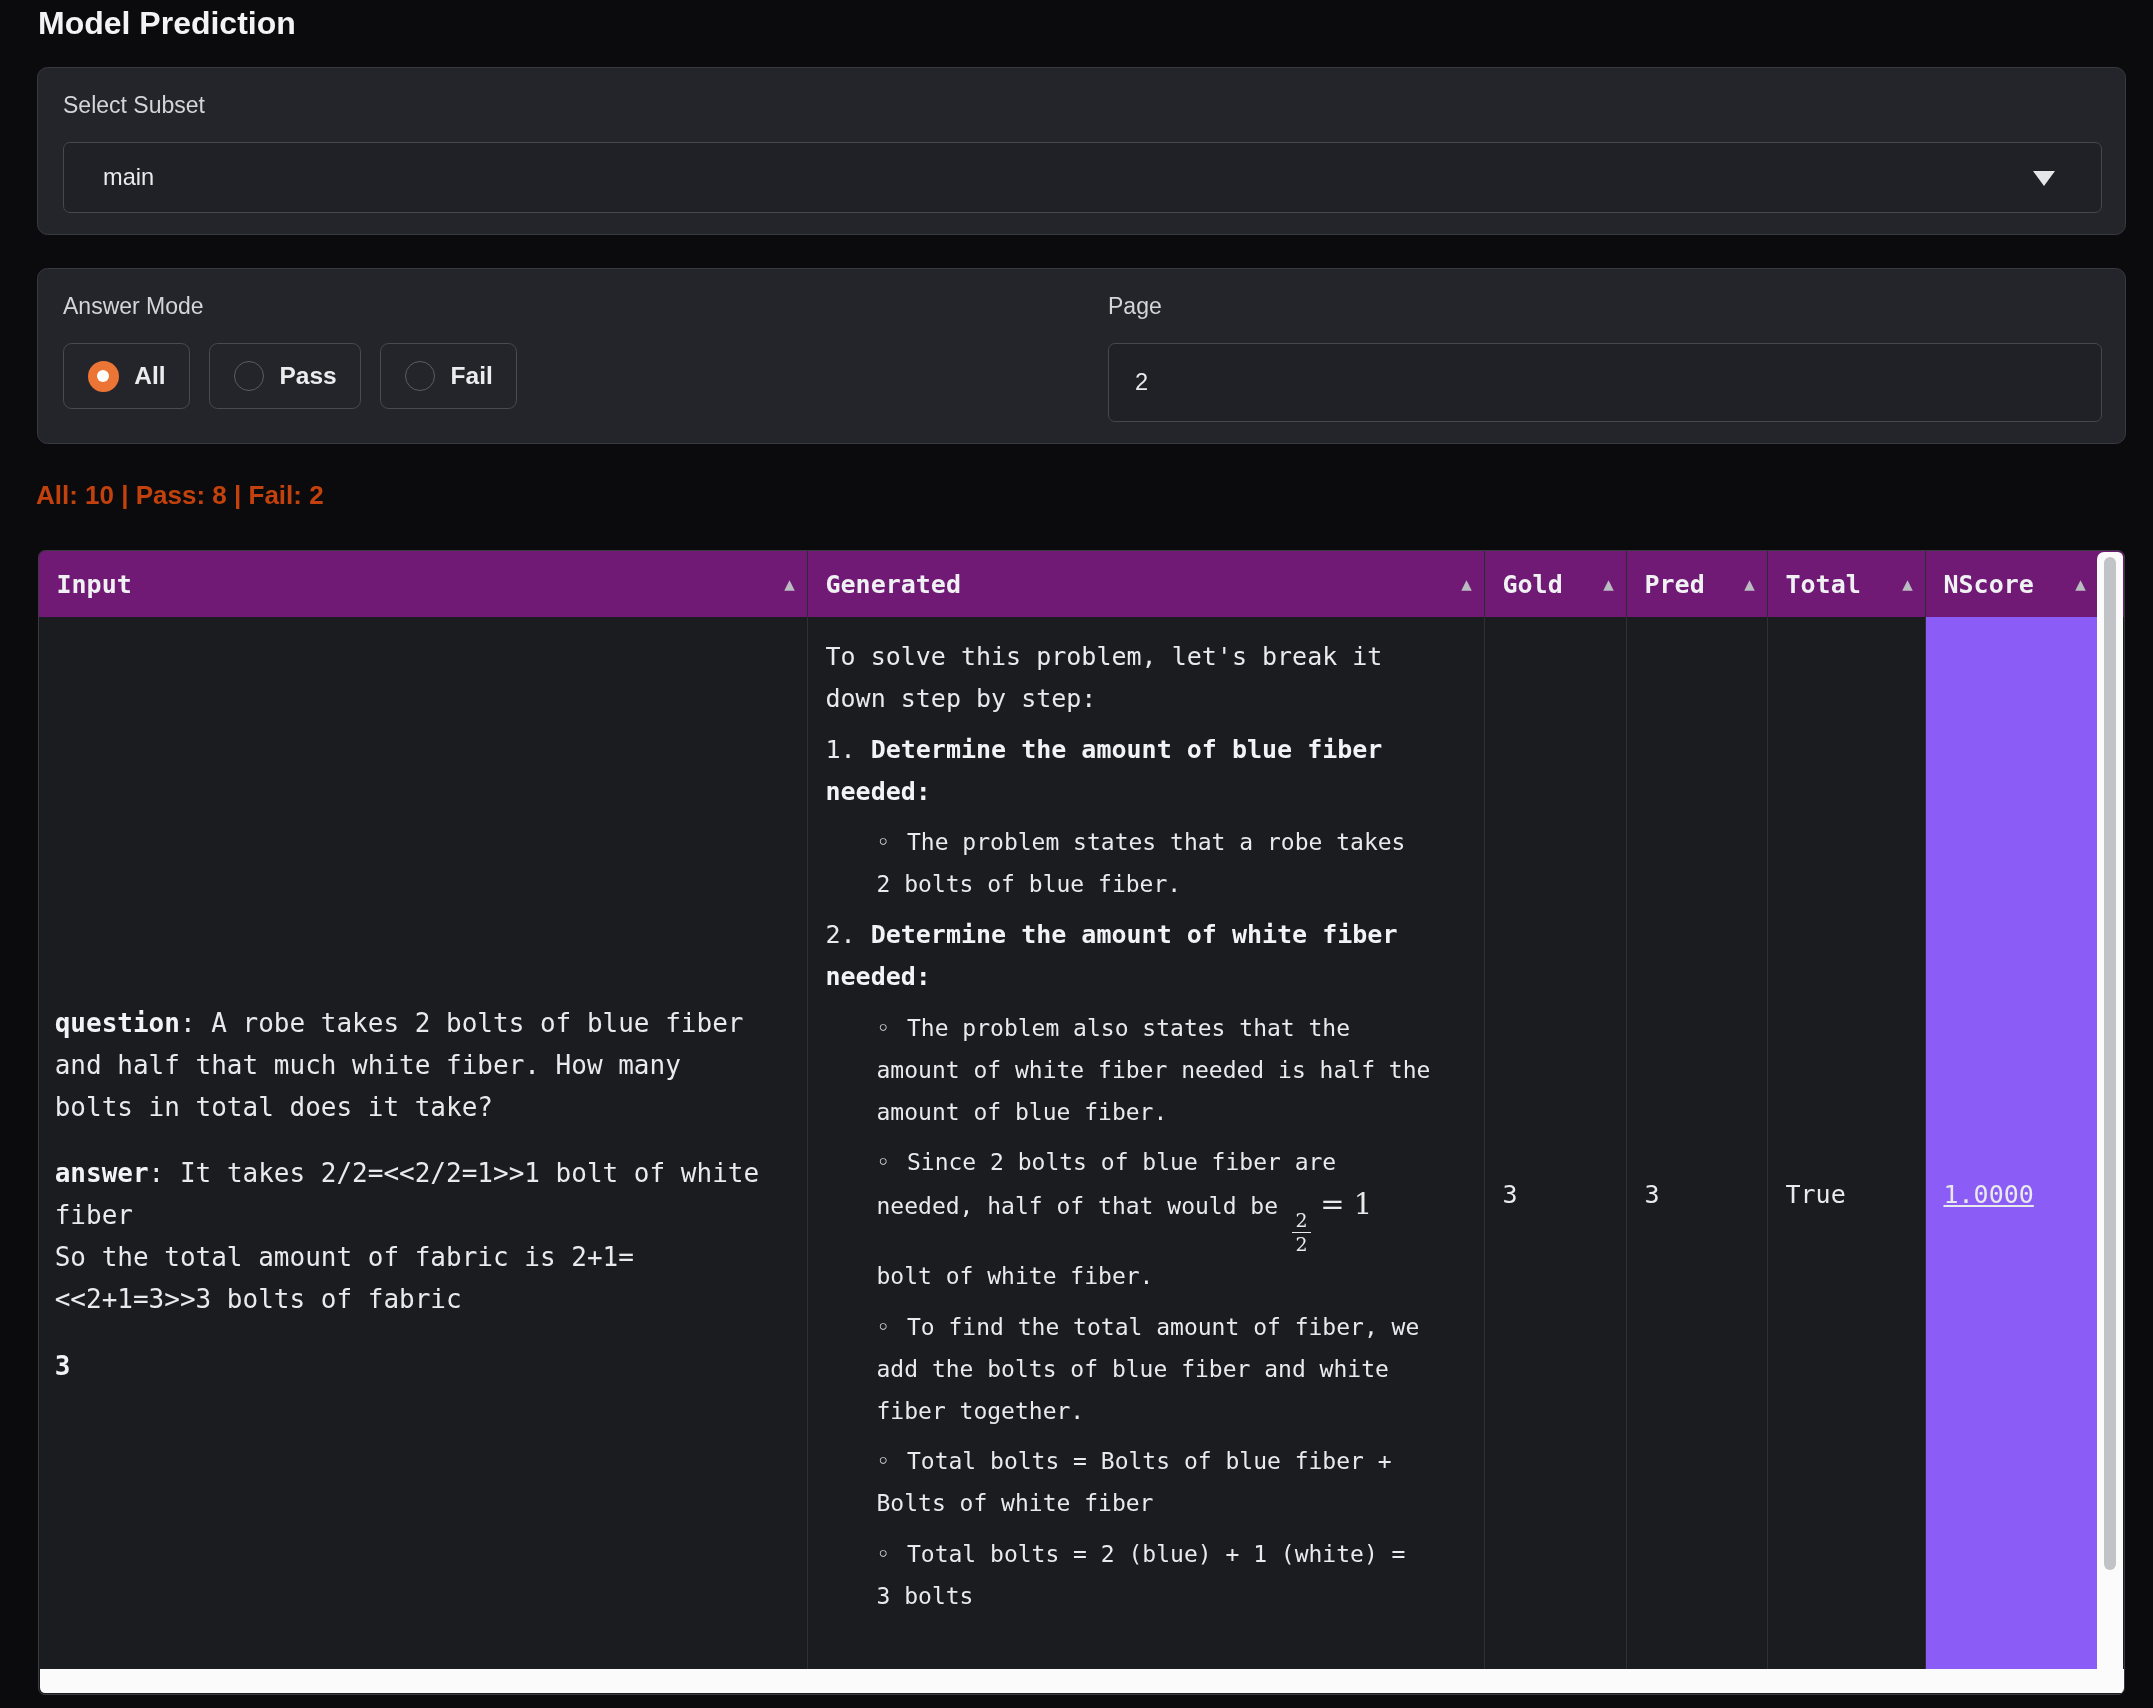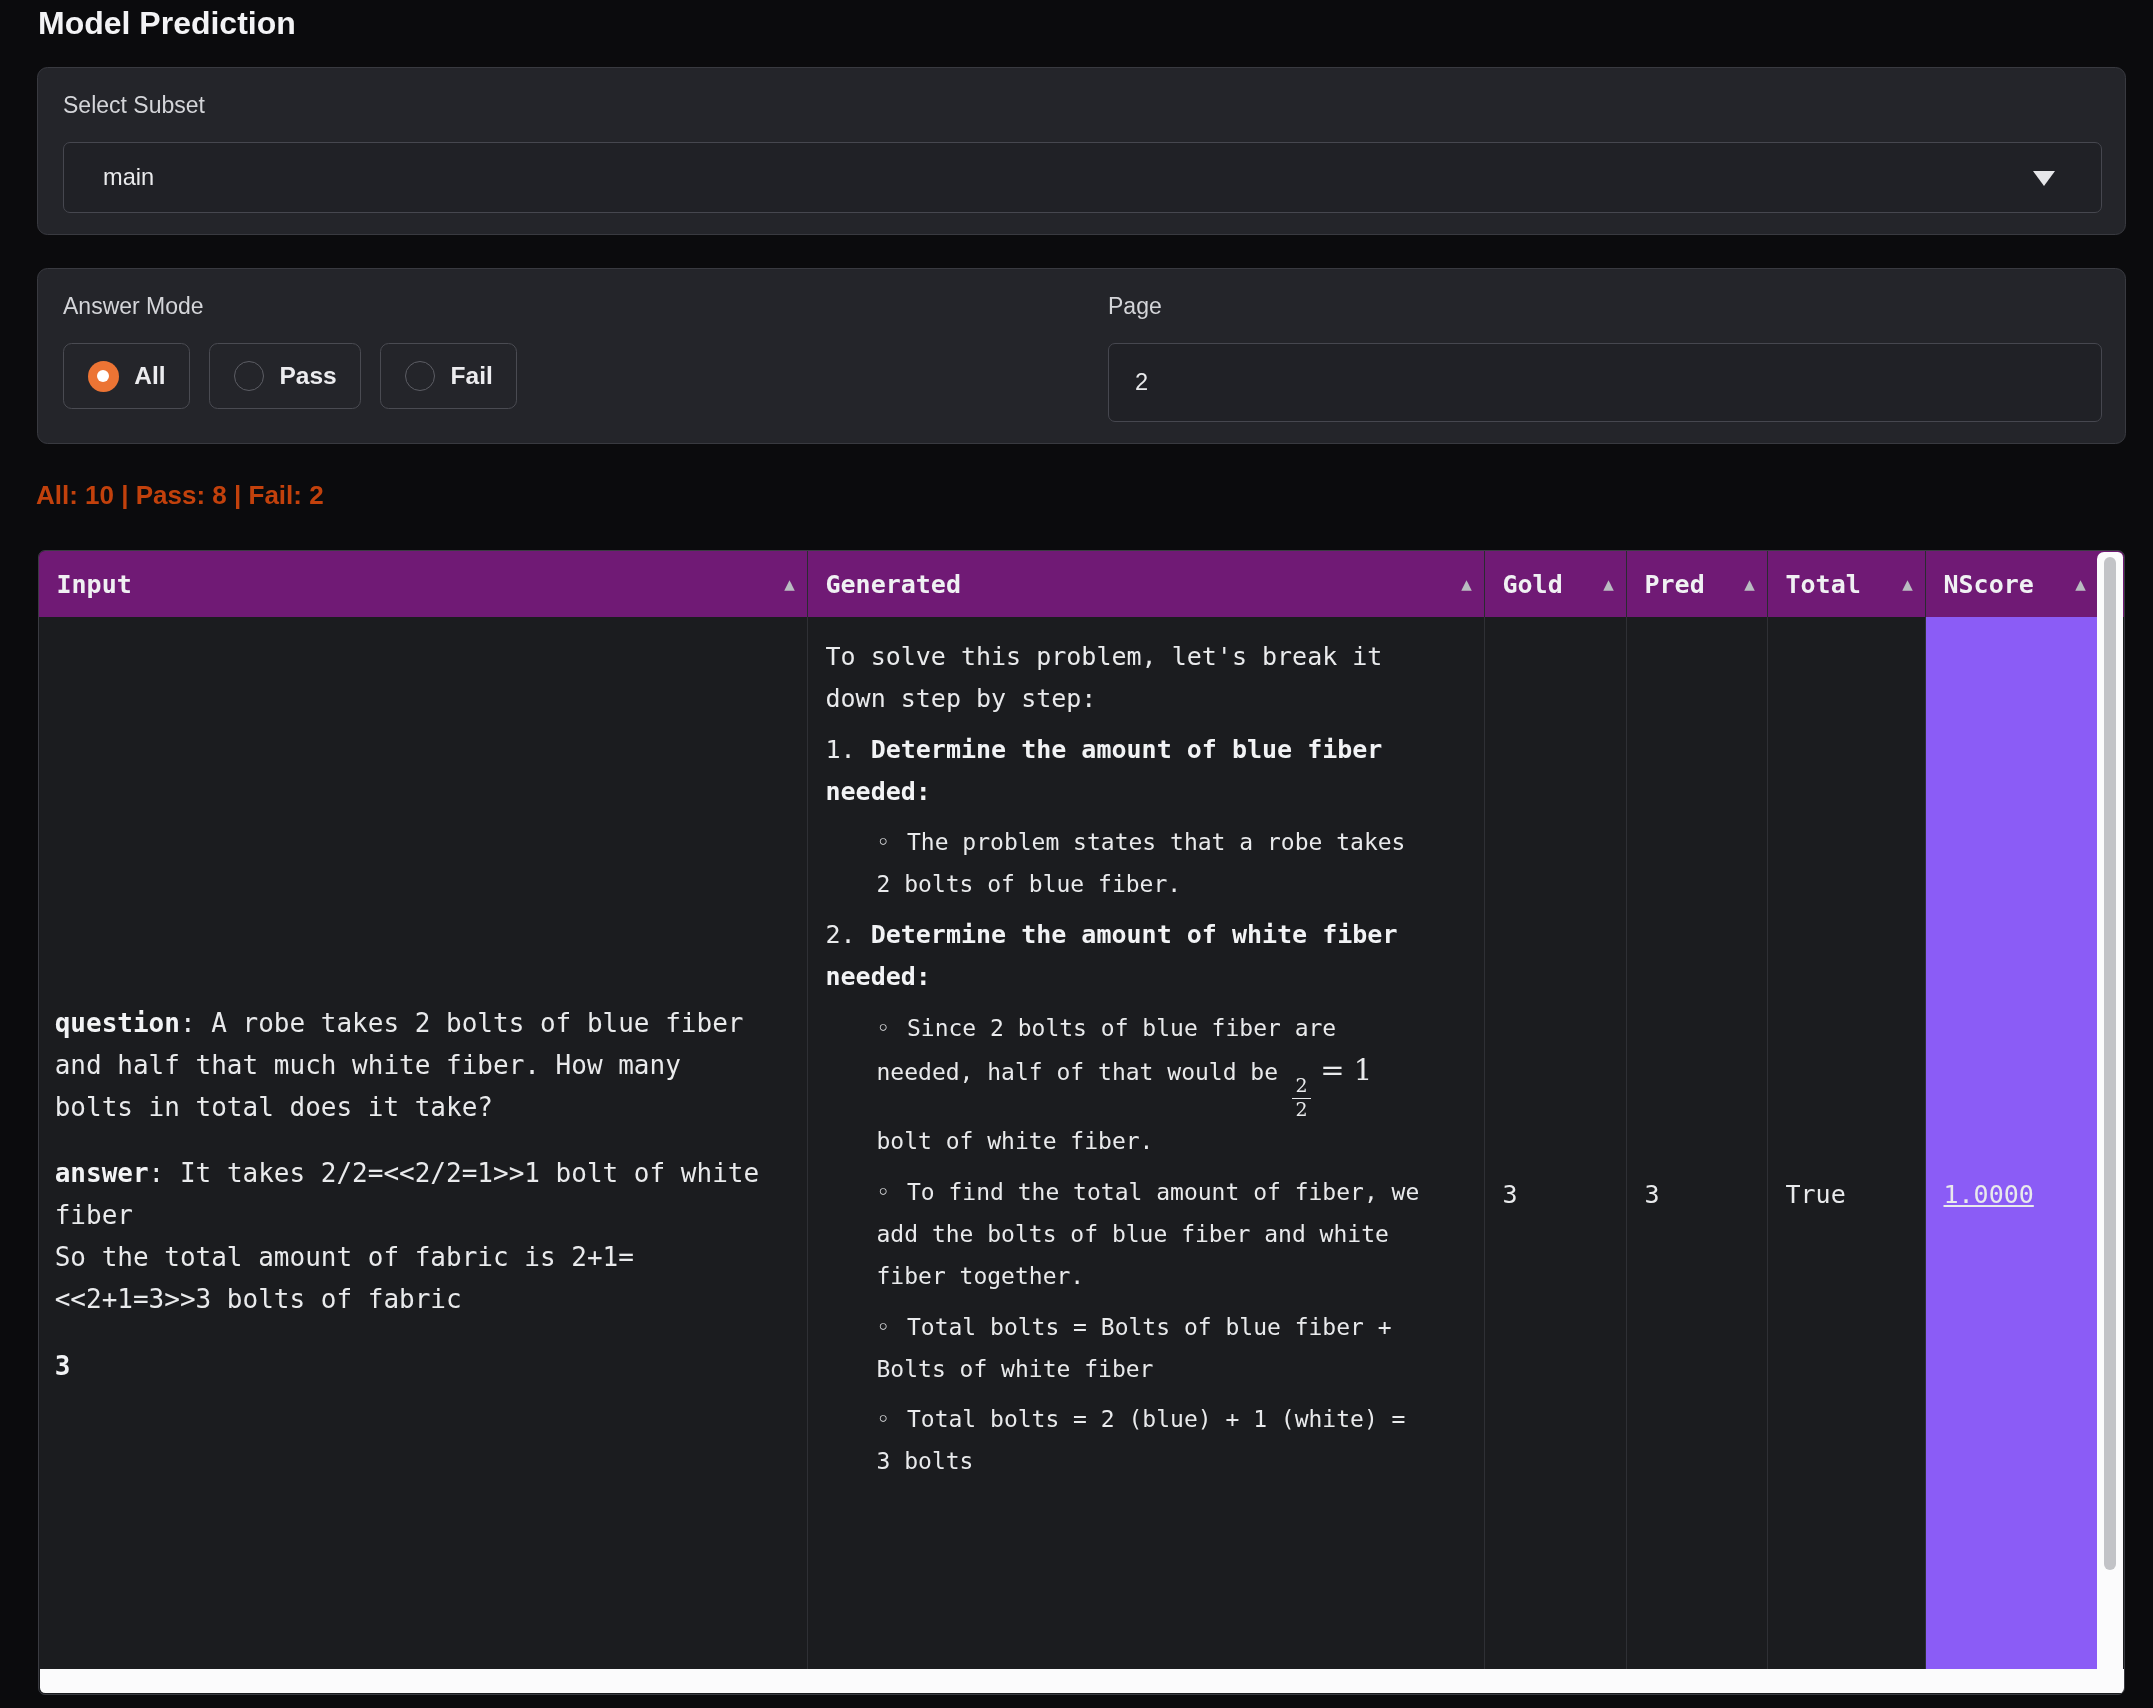--- a/index.html
+++ b/index.html
@@ -151,20 +151,21 @@
             <div class="intro">To solve this problem, let's break it down step by step:</div>
             <div class="gen-step">
               <div class="gen-head"><span class="num">1. </span>Determine the amount of blue fiber needed:</div>
               <div class="gen-bullets">
                 <div class="gen-bullet"><span class="marker">◦</span>The problem states that a robe takes 2 bolts of blue fiber.</div>
               </div>
             </div>
             <div class="gen-step">
               <div class="gen-head"><span class="num">2. </span>Determine the amount of white fiber needed:</div>
               <div class="gen-bullets">
+                <div class="gen-bullet"><span class="marker">◦</span>The problem also states that the amount of white fiber needed is half the amount of blue fiber.</div>
                 <div class="gen-bullet"><span class="marker">◦</span>Since 2 bolts of blue fiber are needed, half of that would be <span class="frac">
                     <span class="fnum">2</span>
                     <span class="fden">2</span>
                   </span><span class="mathtxt"> = 1</span> bolt of white fiber.</div>
               </div>
             </div>
             <div class="gen-step">
               <div class="gen-bullets">
                 <div class="gen-bullet"><span class="marker">◦</span>To find the total amount of fiber, we add the bolts of blue fiber and white fiber together.</div>
                 <div class="gen-bullet"><span class="marker">◦</span>Total bolts = Bolts of blue fiber + Bolts of white fiber</div>

